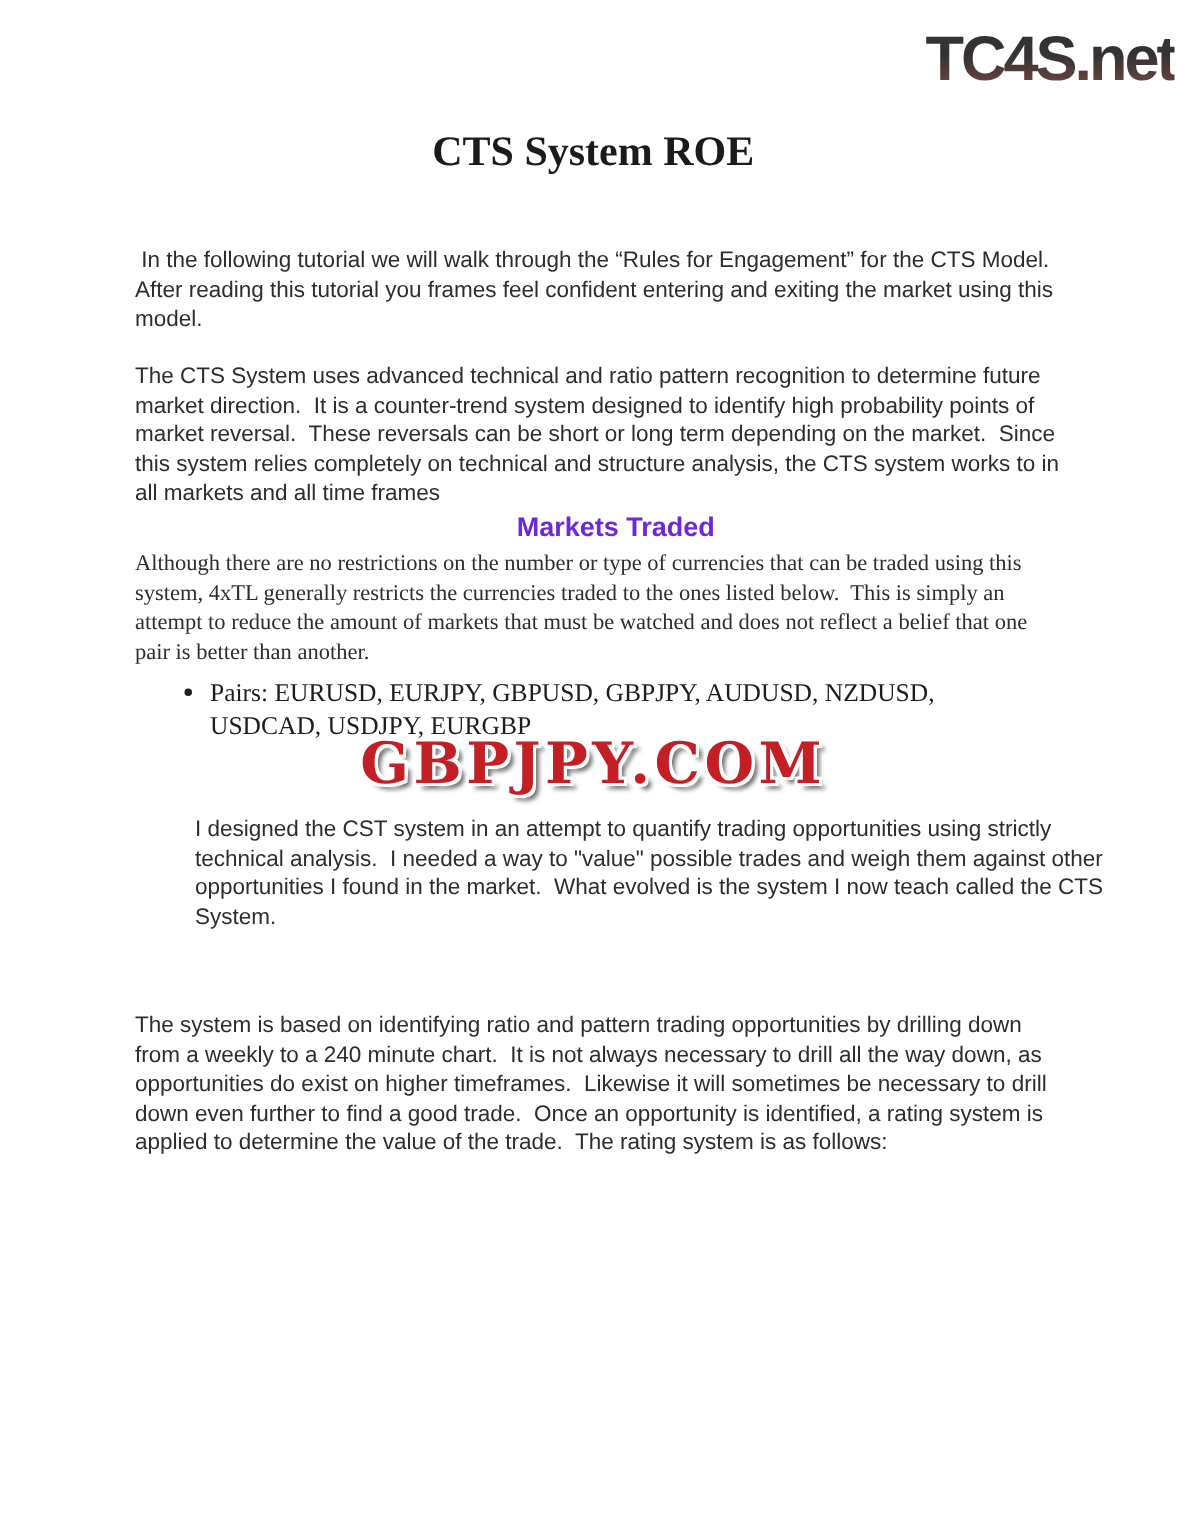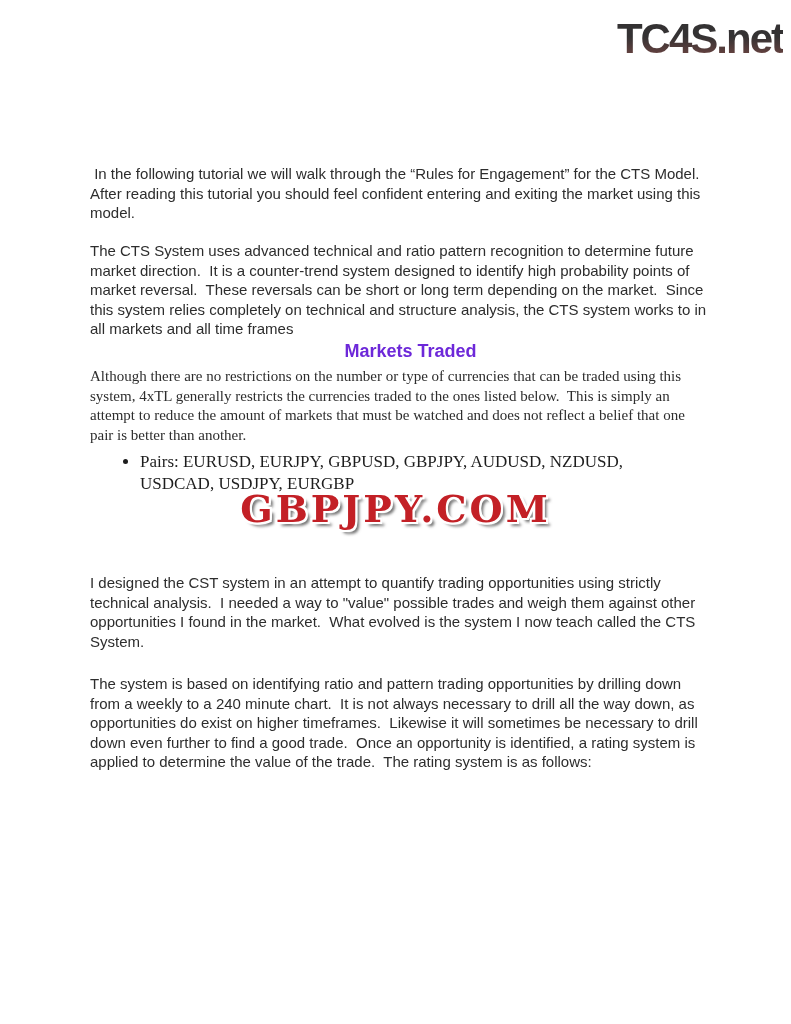--- a/index.html
+++ b/index.html
@@ -50,21 +50,21 @@
     width: 618px;
     margin: 0;
     font-size: 15px;
     line-height: 19.5px;
     color: var(--body-text);
     white-space: pre-wrap;
   }
   .p1 { top: 164px; }
   .p2 { top: 241px; }
   .p3 { top: 367px; font-family: Liberation Serif, serif; }
-  .p4 { top: 573px; }
+  .p4 { top: 543px; margin-left: 40px; }
   .p5 { top: 674px; }
 
   
   .subheading {
     position: absolute;
     top: 326px;
     left: 0;
     width: 100%;
     margin: 15px;
     text-align: center;
@@ -125,22 +125,23 @@
       2px 2px 3px rgba(0, 0, 0, 0.35);
   }
 </style>
 </head>
 <body>
 
 <div class="page">
 
   <div class="tc4s-logo">TC4S.net</div>
 
+  <h1 class="title">CTS System ROE</h1>
 
-  <p class="body p1"> In the following tutorial we will walk through the “Rules for Engagement” for the CTS Model. After reading this tutorial you should feel confident entering and exiting the market using this model.</p>
+  <p class="body p1"> In the following tutorial we will walk through the “Rules for Engagement” for the CTS Model. After reading this tutorial you frames feel confident entering and exiting the market using this model.</p>
 
   <p class="body p2">The CTS System uses advanced technical and ratio pattern recognition to determine future market direction.  It is a counter-trend system designed to identify high probability points of market reversal.  These reversals can be short or long term depending on the market.  Since this system relies completely on technical and structure analysis, the CTS system works to in all markets and all time frames</p>
 
   <h2 class="subheading">Markets Traded</h2>
 
   <p class="body p3">Although there are no restrictions on the number or type of currencies that can be traded using this system, 4xTL generally restricts the currencies traded to the ones listed below.  This is simply an attempt to reduce the amount of markets that must be watched and does not reflect a belief that one pair is better than another.</p>
 
   <ul class="pairs-list">
     <li class="pairs-item">Pairs: EURUSD, EURJPY, GBPUSD, GBPJPY, AUDUSD, NZDUSD, USDCAD, USDJPY, EURGBP</li>
   </ul>

